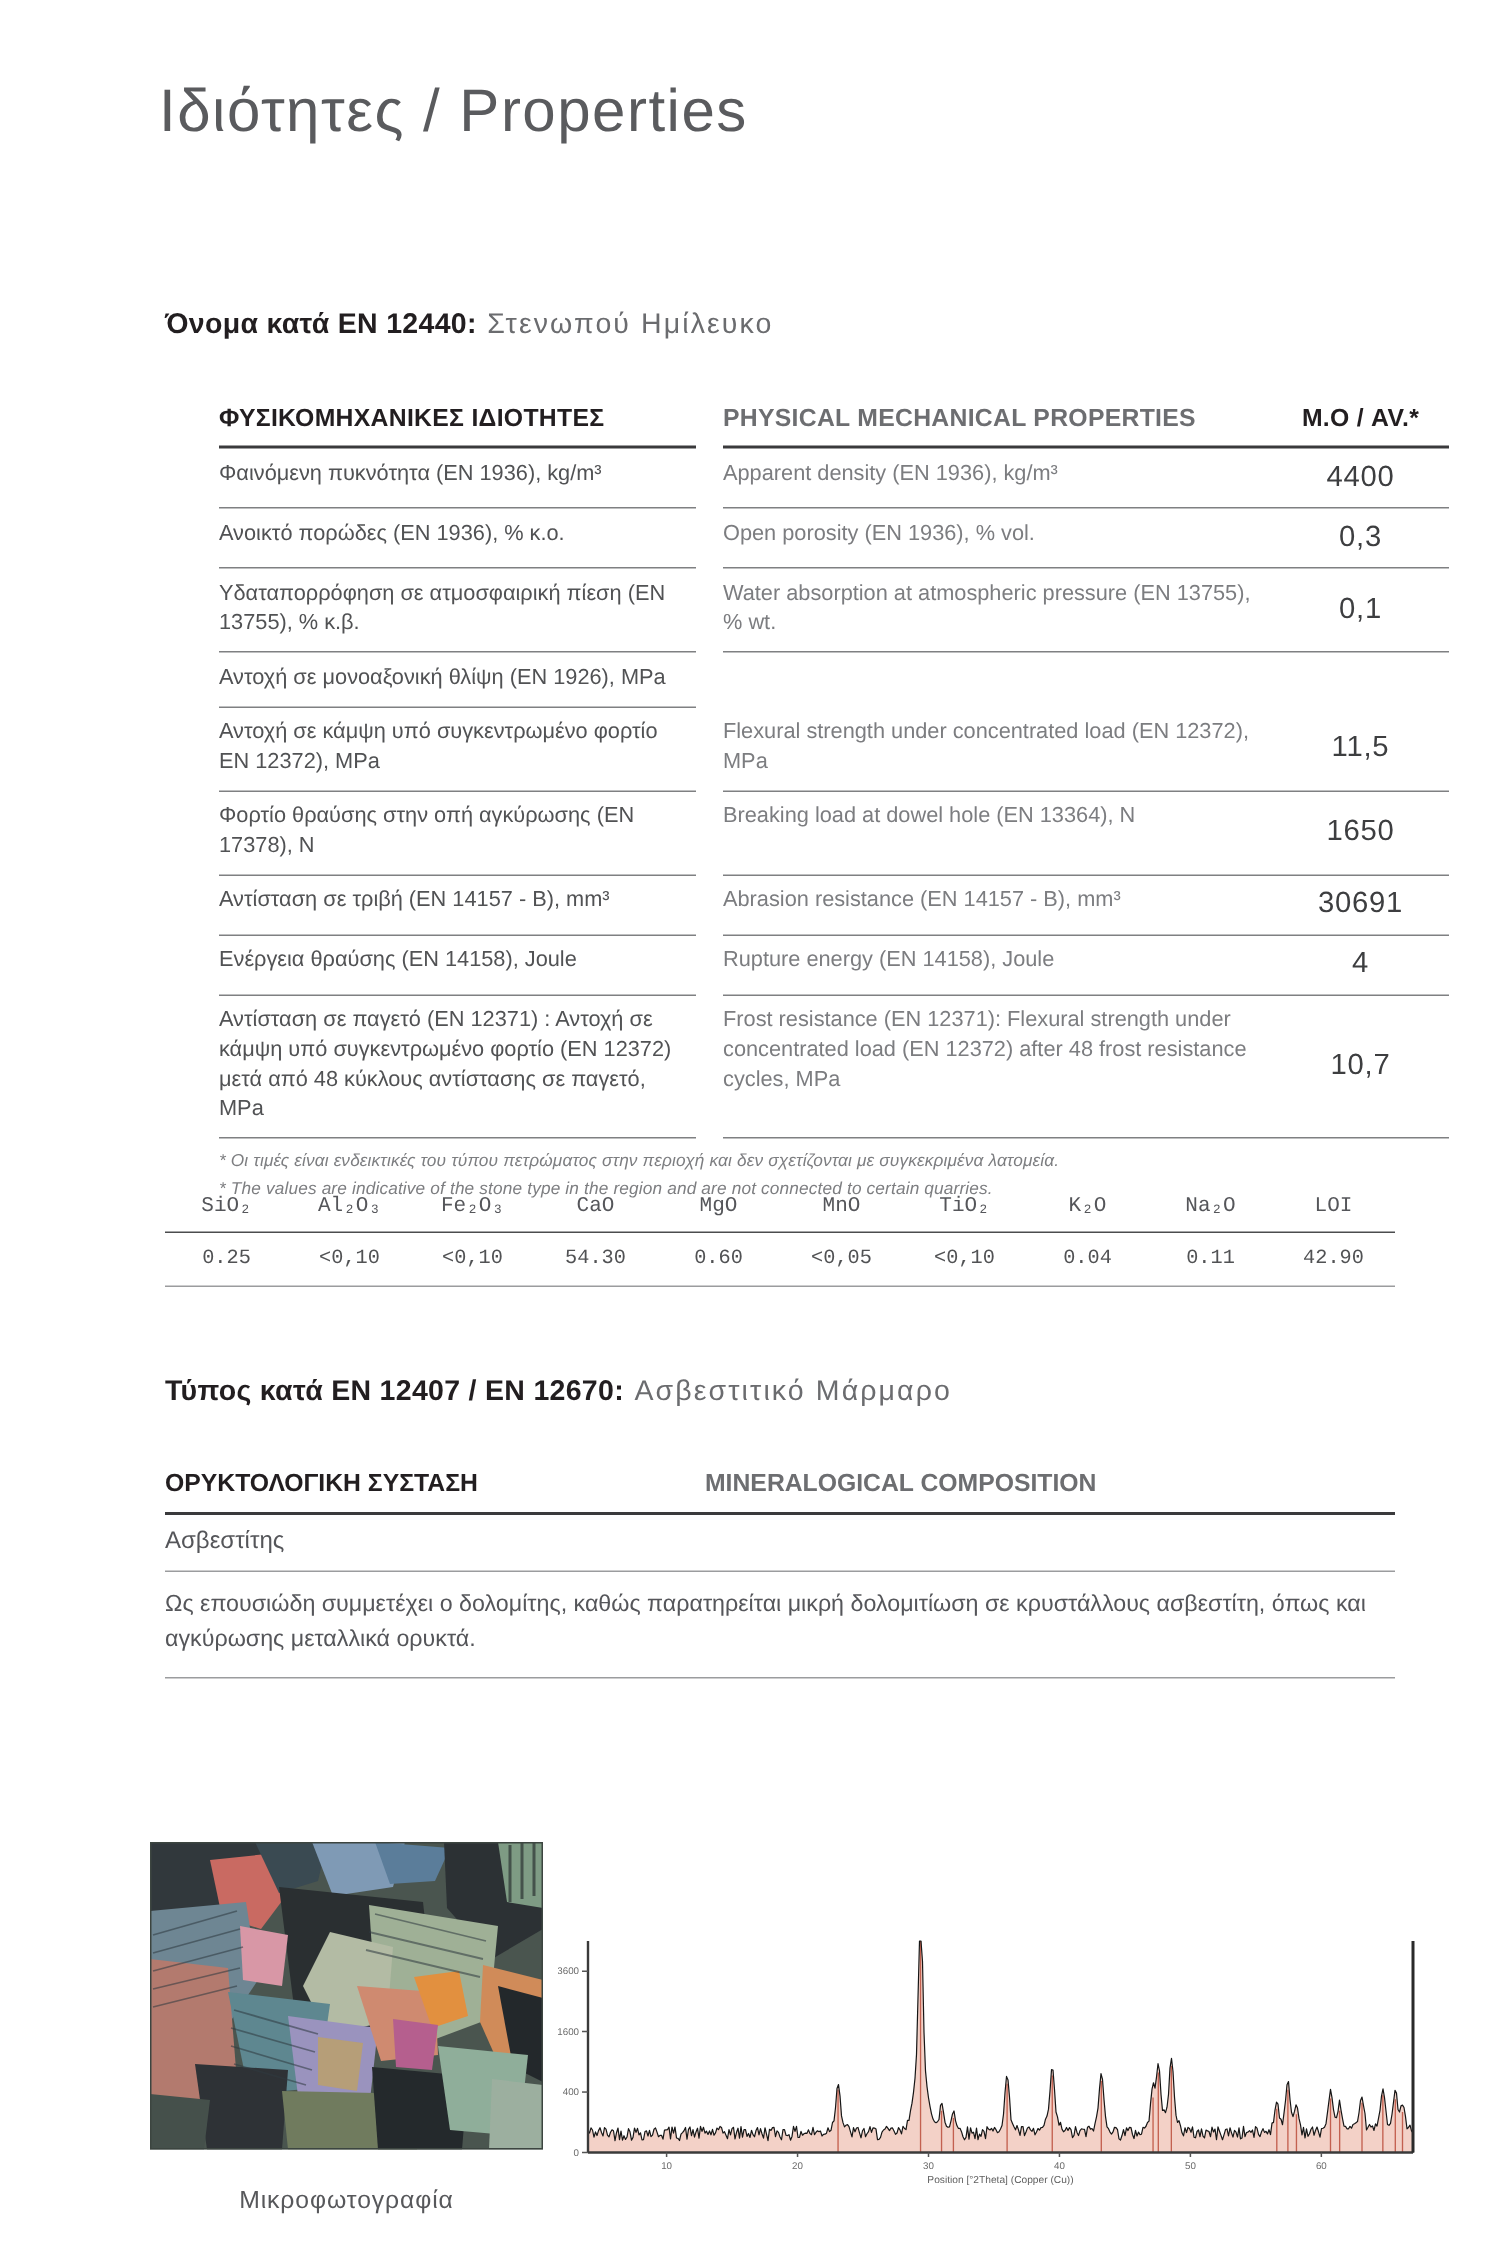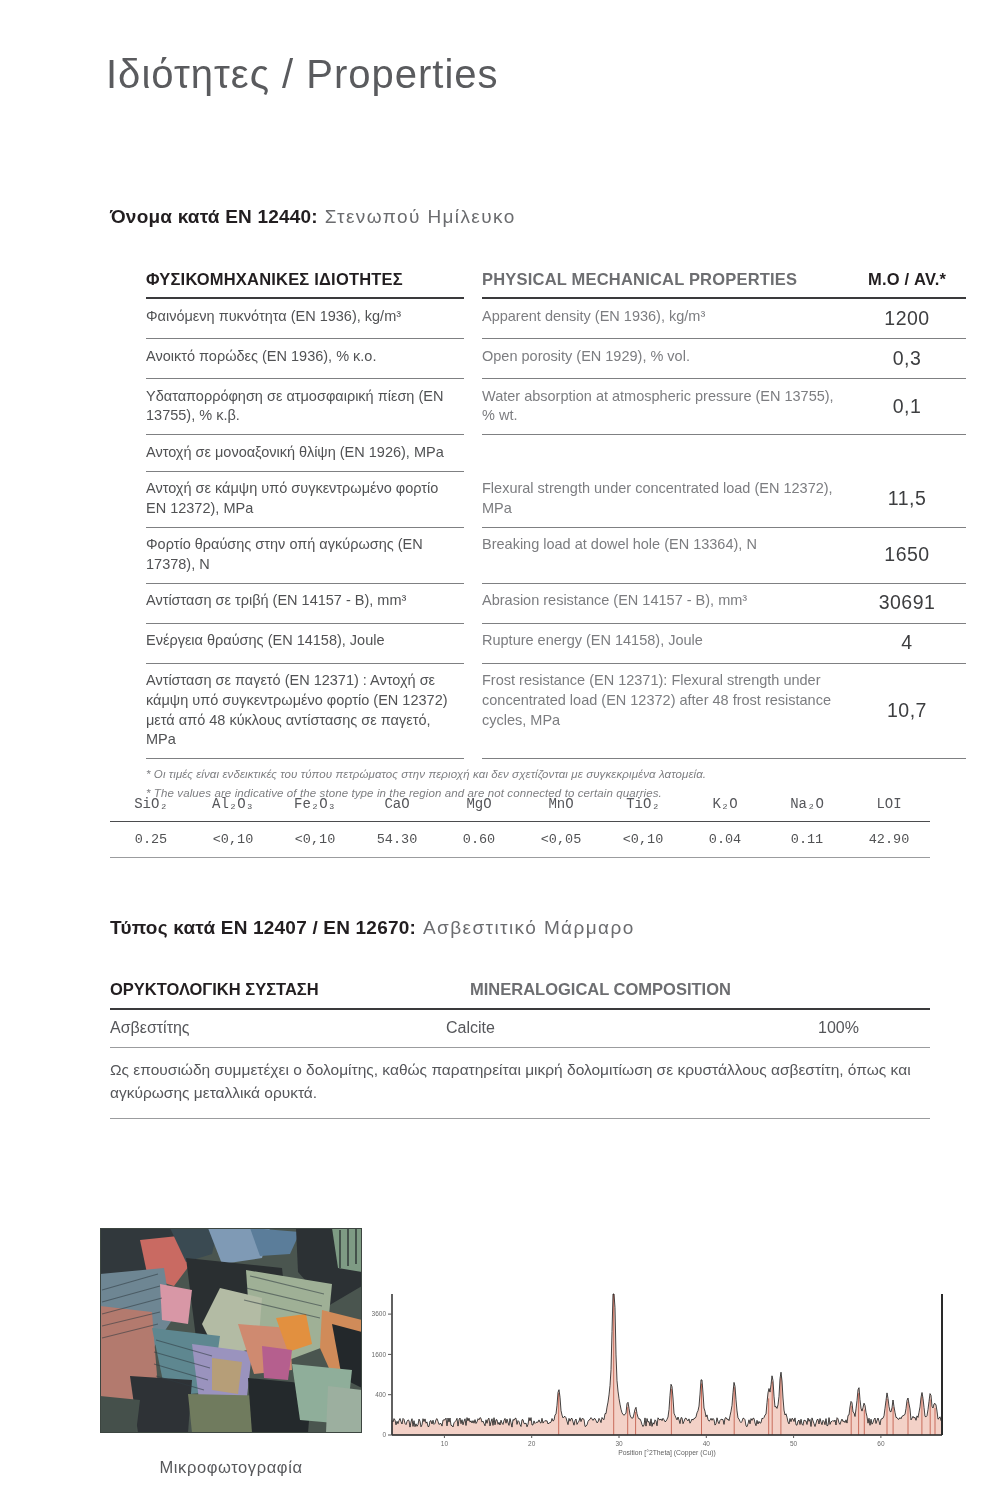--- a/index.html
+++ b/index.html
@@ -107,28 +107,28 @@
     <div class="cell h-right">
       <div class="h-en">PHYSICAL MECHANICAL PROPERTIES</div>
       <div class="h-avg">Μ.Ο / AV.*</div>
     </div>
   </div>
   <div id="phys-body">
   <div class="seg-row prow">
     <div class="cell gr">Φαινόμενη πυκνότητα (EN 1936), kg/m³</div>
     <div class="cell right">
       <div class="en">Apparent density (EN 1936), kg/m³</div>
-      <div class="val">1200</div>
+      <div class="val">4400</div>
     </div>
   </div>
 
   <div class="seg-row prow">
     <div class="cell gr">Ανοικτό πορώδες (EN 1936), % κ.ο.</div>
     <div class="cell right">
-      <div class="en">Open porosity (EN 1929), % vol.</div>
+      <div class="en">Open porosity (EN 1936), % vol.</div>
       <div class="val">0,3</div>
     </div>
   </div>
 
   <div class="seg-row prow">
     <div class="cell gr">Υδαταπορρόφηση σε ατμοσφαιρική πίεση (EN 13755), % κ.β.</div>
     <div class="cell right">
       <div class="en">Water absorption at atmospheric pressure (EN 13755), % wt.</div>
       <div class="val">0,1</div>
     </div>
@@ -216,24 +216,20 @@
 </div>
 
 <div id="miner" class="abs">
   <div class="seg-row m-head">
     <div class="h-gr">ΟΡΥΚΤΟΛΟΓΙΚΗ ΣΥΣΤΑΣΗ</div>
     <div class="h-en">MINERALOGICAL COMPOSITION</div>
   </div>
   <div id="miner-body">
   <div class="seg-row m-row">
     <div class="gr">Ασβεστίτης</div>
-    <div class="right">
-      <div class="en">Calcite</div>
-      <div class="val">100%</div>
-    </div>
   </div>
 </div>
   <div class="note">Ως επουσιώδη συμμετέχει ο δολομίτης, καθώς παρατηρείται μικρή δολομιτίωση σε κρυστάλλους ασβεστίτη, όπως και αγκύρωσης μεταλλικά ορυκτά.</div>
 </div>
 
 <div id="photo" class="abs">
   <svg width="262" height="205" viewBox="0 0 262 205">
     <rect x="0" y="0" width="262" height="205" fill="#4a554f"></rect>
     <polygon points="0,0 78,0 62,36 28,52 0,48" fill="#31383c"></polygon>
     <polygon points="40,12 78,8 92,34 74,58 48,50" fill="#c96a62"></polygon>

